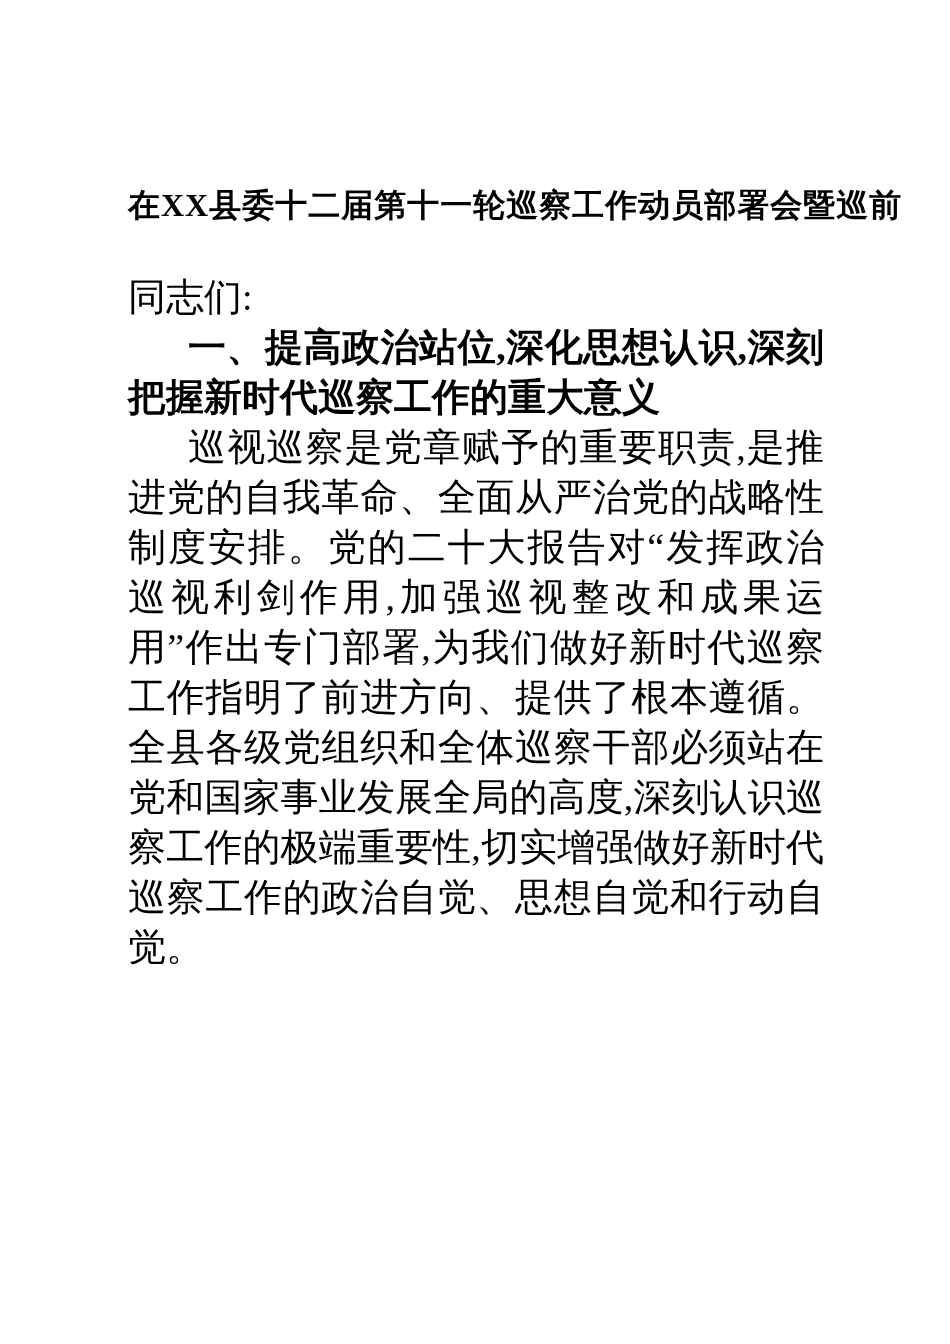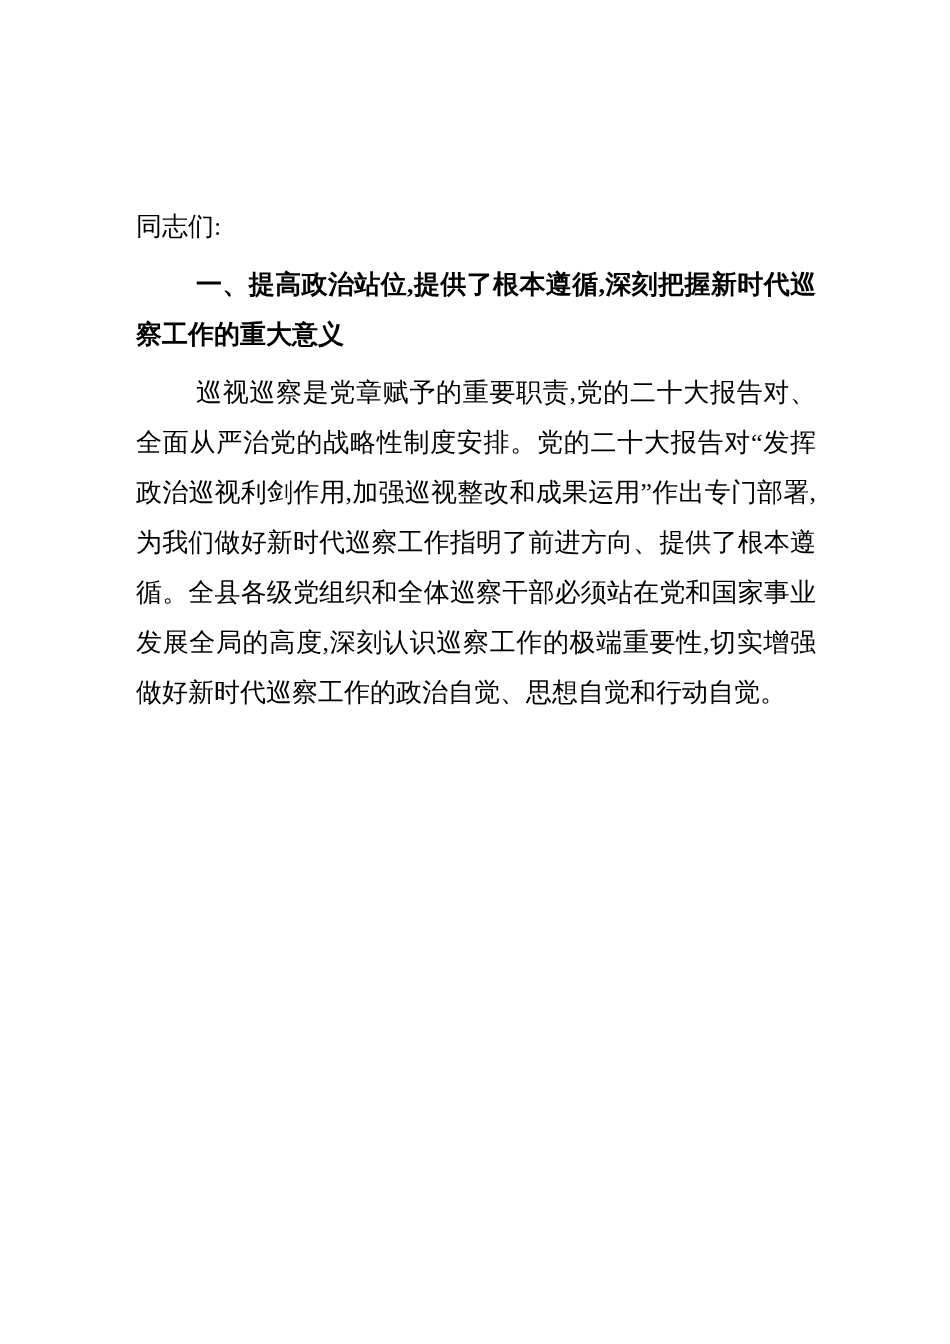--- a/index.html
+++ b/index.html
@@ -27,39 +27,40 @@
     line-height: 70px;
     font-weight: bold;
     text-align: center;
     letter-spacing: 1px;
   }
   .title-line {
     display: block;
     white-space: nowrap;
   }
   .para {
-    margin: 8px;
-    font-size: 26px;
+    margin: 0;
+    font-size: 38px;
     line-height: 50px;
     text-align: justify;
     word-break: break-all;
   }
   .indent {
     text-indent: 60px;
   }
   .heading {
     font-weight: bold;
   }
 </style>
 </head>
 <body>
 
 <div class="page">
   <h1 class="doc-title">
+    <span class="title-line">在XX县委十二届第十一轮巡察工作动员部署会暨巡前</span>
   </h1>
 
   <p class="para">同志们:</p>
 
 
-  <p class="para indent heading">一、提高政治站位,提供了根本遵循,深刻把握新时代巡察工作的重大意义</p>
+  <p class="para indent heading">一、提高政治站位,深化思想认识,深刻把握新时代巡察工作的重大意义</p>
 
-  <p class="para indent">巡视巡察是党章赋予的重要职责,党的二十大报告对、全面从严治党的战略性制度安排。党的二十大报告对“发挥政治巡视利剑作用,加强巡视整改和成果运用”作出专门部署,为我们做好新时代巡察工作指明了前进方向、提供了根本遵循。全县各级党组织和全体巡察干部必须站在党和国家事业发展全局的高度,深刻认识巡察工作的极端重要性,切实增强做好新时代巡察工作的政治自觉、思想自觉和行动自觉。</p>
+  <p class="para indent">巡视巡察是党章赋予的重要职责,是推进党的自我革命、全面从严治党的战略性制度安排。党的二十大报告对“发挥政治巡视利剑作用,加强巡视整改和成果运用”作出专门部署,为我们做好新时代巡察工作指明了前进方向、提供了根本遵循。全县各级党组织和全体巡察干部必须站在党和国家事业发展全局的高度,深刻认识巡察工作的极端重要性,切实增强做好新时代巡察工作的政治自觉、思想自觉和行动自觉。</p>
 </div>
 
 </body></html>

